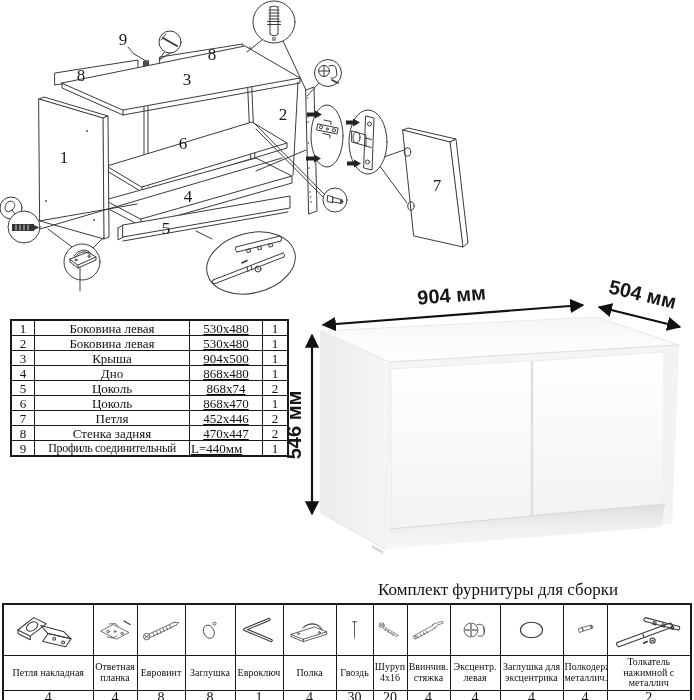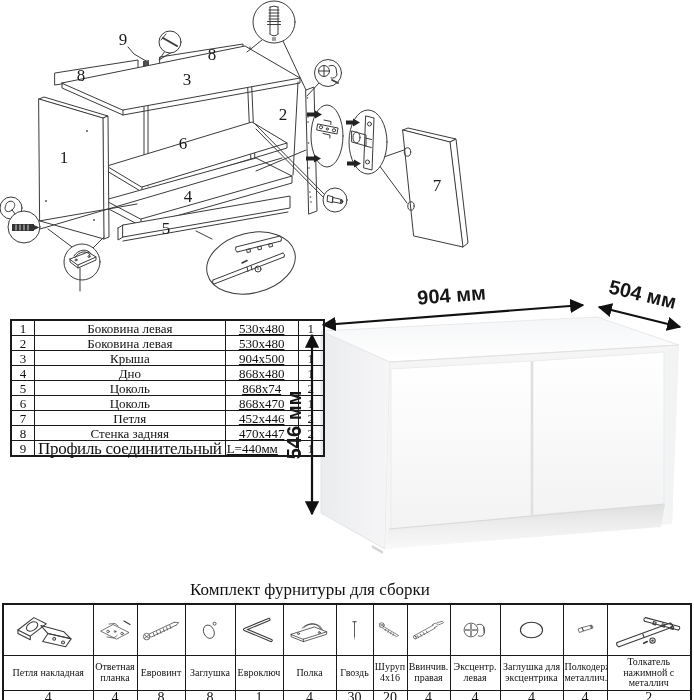--- a/index.html
+++ b/index.html
@@ -10,25 +10,25 @@
   .dim{font:bold 20px "Liberation Sans",sans-serif;fill:#161616;}
   
   .parts-table{position:absolute;left:10px;top:319px;border-collapse:collapse;
     font:13px "Liberation Serif",serif;border:2px solid #1a1a1a;}
   .parts-table td{border:1px solid #1a1a1a;height:14px;line-height:13px;padding:0 3px;white-space:nowrap;text-align:center;}
   .parts-table td.c{text-align:center;padding:0 1px;}
   .parts-table td.name{width:148px;}
   .parts-table td.num{width:20px;}
   .parts-table td.size{width:70px;text-decoration:underline;}
   .parts-table td.qty{width:22px;}
-  .parts-table tr:last-child td.name{font-size:17px;letter-spacing:-0.3px;}
+  .parts-table tr:last-child td.name{font-size:12px;letter-spacing:-0.3px;}
   .parts-table tr:last-child td.size{text-align:left;margin-left:25px;}
   
   .hw-wrap{position:absolute;left:2px;top:580px;width:690px;}
-  .hw-title{width:616px;text-align:center;font:17px "Liberation Serif",serif;margin:0 0 3px 0;}
+  .hw-title{width:616px;text-align:right;font:17px "Liberation Serif",serif;margin:0 0 3px 0;}
   .hw-table{border-collapse:collapse;table-layout:fixed;width:690px;border:2px solid #1a1a1a;}
   .hw-table td{border:1px solid #1a1a1a;text-align:center;vertical-align:middle;padding:0;overflow:hidden;}
   .hw-table tr.icons td{height:50px;}
   .hw-table tr.names td{height:24px;font-size:10px;line-height:10.5px;padding:1px 1px;}
   .hw-table tr.qtys td{height:15px;font-size:14px;line-height:14px;}
   .hw-ic{display:block;margin:0 auto;}
 </style>
 </head>
 <body>
 
@@ -455,21 +455,21 @@
       </tr>
       <tr class="names">
         <td>Петля накладная</td>
         <td>Ответная планка</td>
         <td>Евровинт</td>
         <td>Заглушка</td>
         <td>Евроключ</td>
         <td>Полка</td>
         <td>Гвоздь</td>
         <td>Шуруп 4x16</td>
-        <td>Ввинчив. правая</td>
+        <td>Ввинчив. стяжка</td>
         <td>Эксцентр. левая</td>
         <td>Заглушка для эксцентрика</td>
         <td>Полкодерж. металлич.</td>
         <td>Толкатель нажимной с металлич</td>
       </tr>
       <tr class="qtys">
         <td>4</td>
         <td>4</td>
         <td>8</td>
         <td>8</td>

